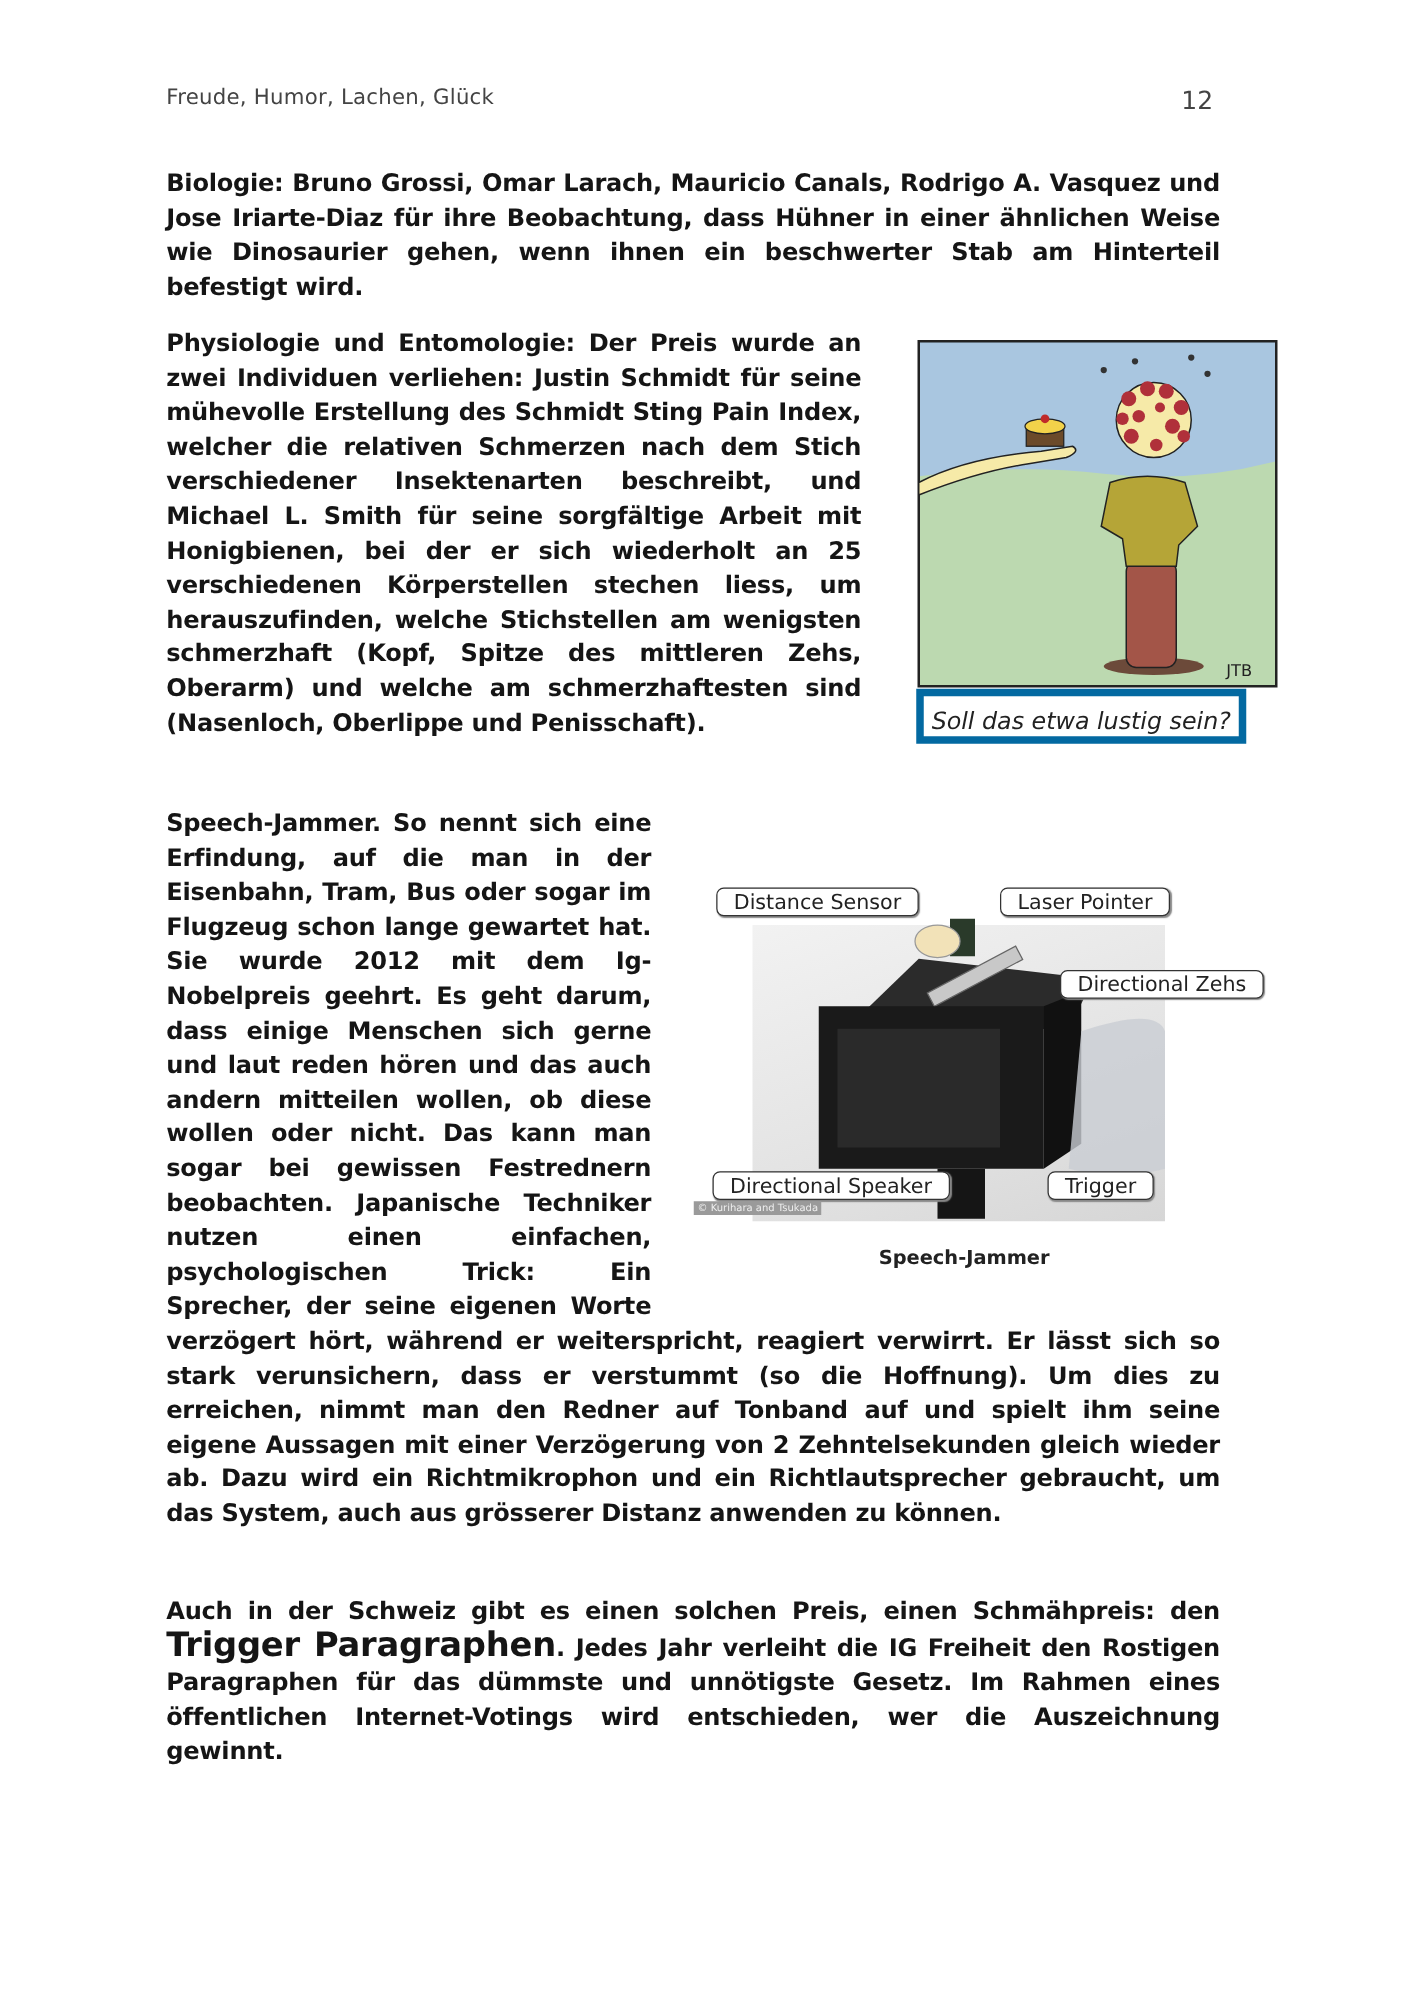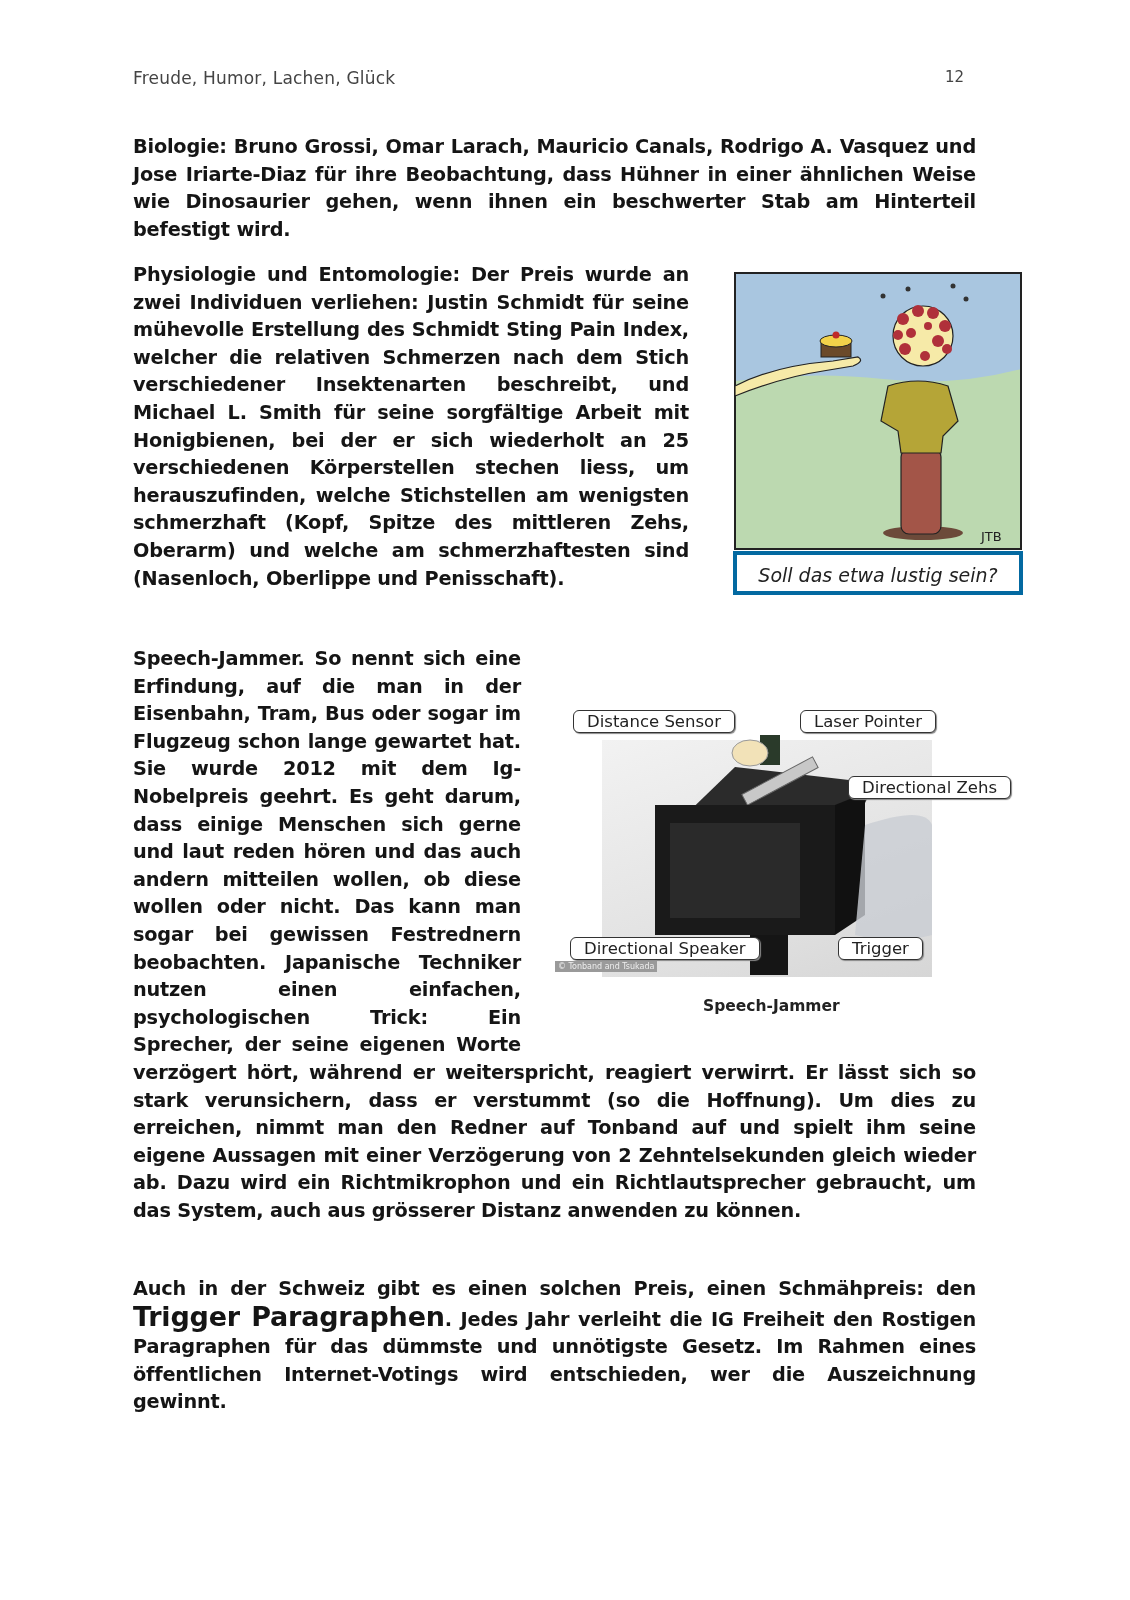--- a/index.html
+++ b/index.html
@@ -1,34 +1,34 @@
 <!DOCTYPE html>
 <html><head>
 <meta charset="utf-8">
 <style>
   html, body { margin: 0; padding: 0; background: #ffffff; }
   body { width: 1130px; height: 1600px; position: relative; overflow: hidden;
          font-family: "DejaVu Sans", sans-serif; color: #111; }
   .header-left { position: absolute; left: 133px; top: 68px; font-size: 17px; color: #444;
                  font-family: "DejaVu Sans", sans-serif; letter-spacing: 0.2px; }
-  .header-right { position: absolute; left: 945px; top: 68px; font-size: 15px; color: #444; }
+  .header-right { position: absolute; left: 945px; top: 68px; font-size: 20px; color: #444; }
   .para { position: absolute; left: 133px; font-size: 19.3px; line-height: 27.6px;
           font-weight: bold; text-align: justify; color: #151515;
           font-family: "DejaVu Sans", sans-serif; letter-spacing: -0.2px; }
   .p1 { top: 133px; width: 843px; }
   .p2 { top: 261px; width: 556px; }
   .p3 { top: 645px; width: 843px; }
   .p4 { top: 1275px; width: 843px; }
   .big { font-size: 27px; }
 
   
   .cartoon { position: absolute; left: 733px; top: 271px; width: 290px; height: 326px; }
   .cartoon svg { display: block; }
-  .cartoon-caption { position: absolute; left: 0; top: 280px; width: 290px; height: 44px;
-                     border: 4px solid #0369a1; box-sizing: border-box; background: #fff;
+  .cartoon-caption { position: absolute; left: 0; top: 280px; width: 264px; height: 44px;
+                     border: 6px solid #0369a1; box-sizing: border-box; background: #fff;
                      font-family: "DejaVu Sans", sans-serif; font-style: italic;
                      font-size: 19px; text-align: center; line-height: 40px; color: #222; }
 
   
   .photo { position: absolute; left: 555px; top: 705px; width: 440px; height: 272px; }
   .photo-bg { position: absolute; left: 47px; top: 35px; width: 330px; height: 237px;
               background: linear-gradient(160deg, #f2f2f2 0%, #e3e3e3 60%, #d6d6d6 100%); }
   .callout { position: absolute; background: #fff; border: 1.5px solid #333; border-radius: 6px;
              font-family: "DejaVu Sans", sans-serif; font-size: 16.5px; color: #222;
              padding: 1px 13px; white-space: nowrap; box-shadow: 1px 1px 1px #888; }
@@ -104,17 +104,17 @@
     <rect x="115" y="118" width="130" height="95" fill="#2a2a2a"></rect>
     <polygon points="280,100 310,88 310,210 280,230" fill="#111"></polygon>
     <rect x="195" y="230" width="38" height="40" fill="#151515"></rect>
     <path d="M310 120 Q370 100 377 120 L377 230 Q340 240 300 230 Z" fill="#c9cdd3" opacity="0.8"></path>
   </svg>
   <div class="callout c-dist">Distance Sensor</div>
   <div class="callout c-laser">Laser Pointer</div>
   <div class="callout c-mike">Directional Zehs</div>
   <div class="callout c-speaker">Directional Speaker</div>
   <div class="callout c-trigger">Trigger</div>
-  <div class="watermark">© Tonband and Tsukada</div>
+  <div class="watermark">© Kurihara and Tsukada</div>
 </div>
 <div class="photo-caption">Speech-Jammer</div>
 
 <div class="para p4"><span>Auch in der Schweiz gibt es einen solchen Preis, einen Schmähpreis: den</span> <span class="big">Trigger Paragraphen</span><span>. Jedes Jahr verleiht die IG Freiheit den Rostigen Paragraphen für das dümmste und unnötigste Gesetz. Im Rahmen eines öffentlichen Internet-Votings wird entschieden, wer die Auszeichnung gewinnt.</span></div>
 
 </body></html>

